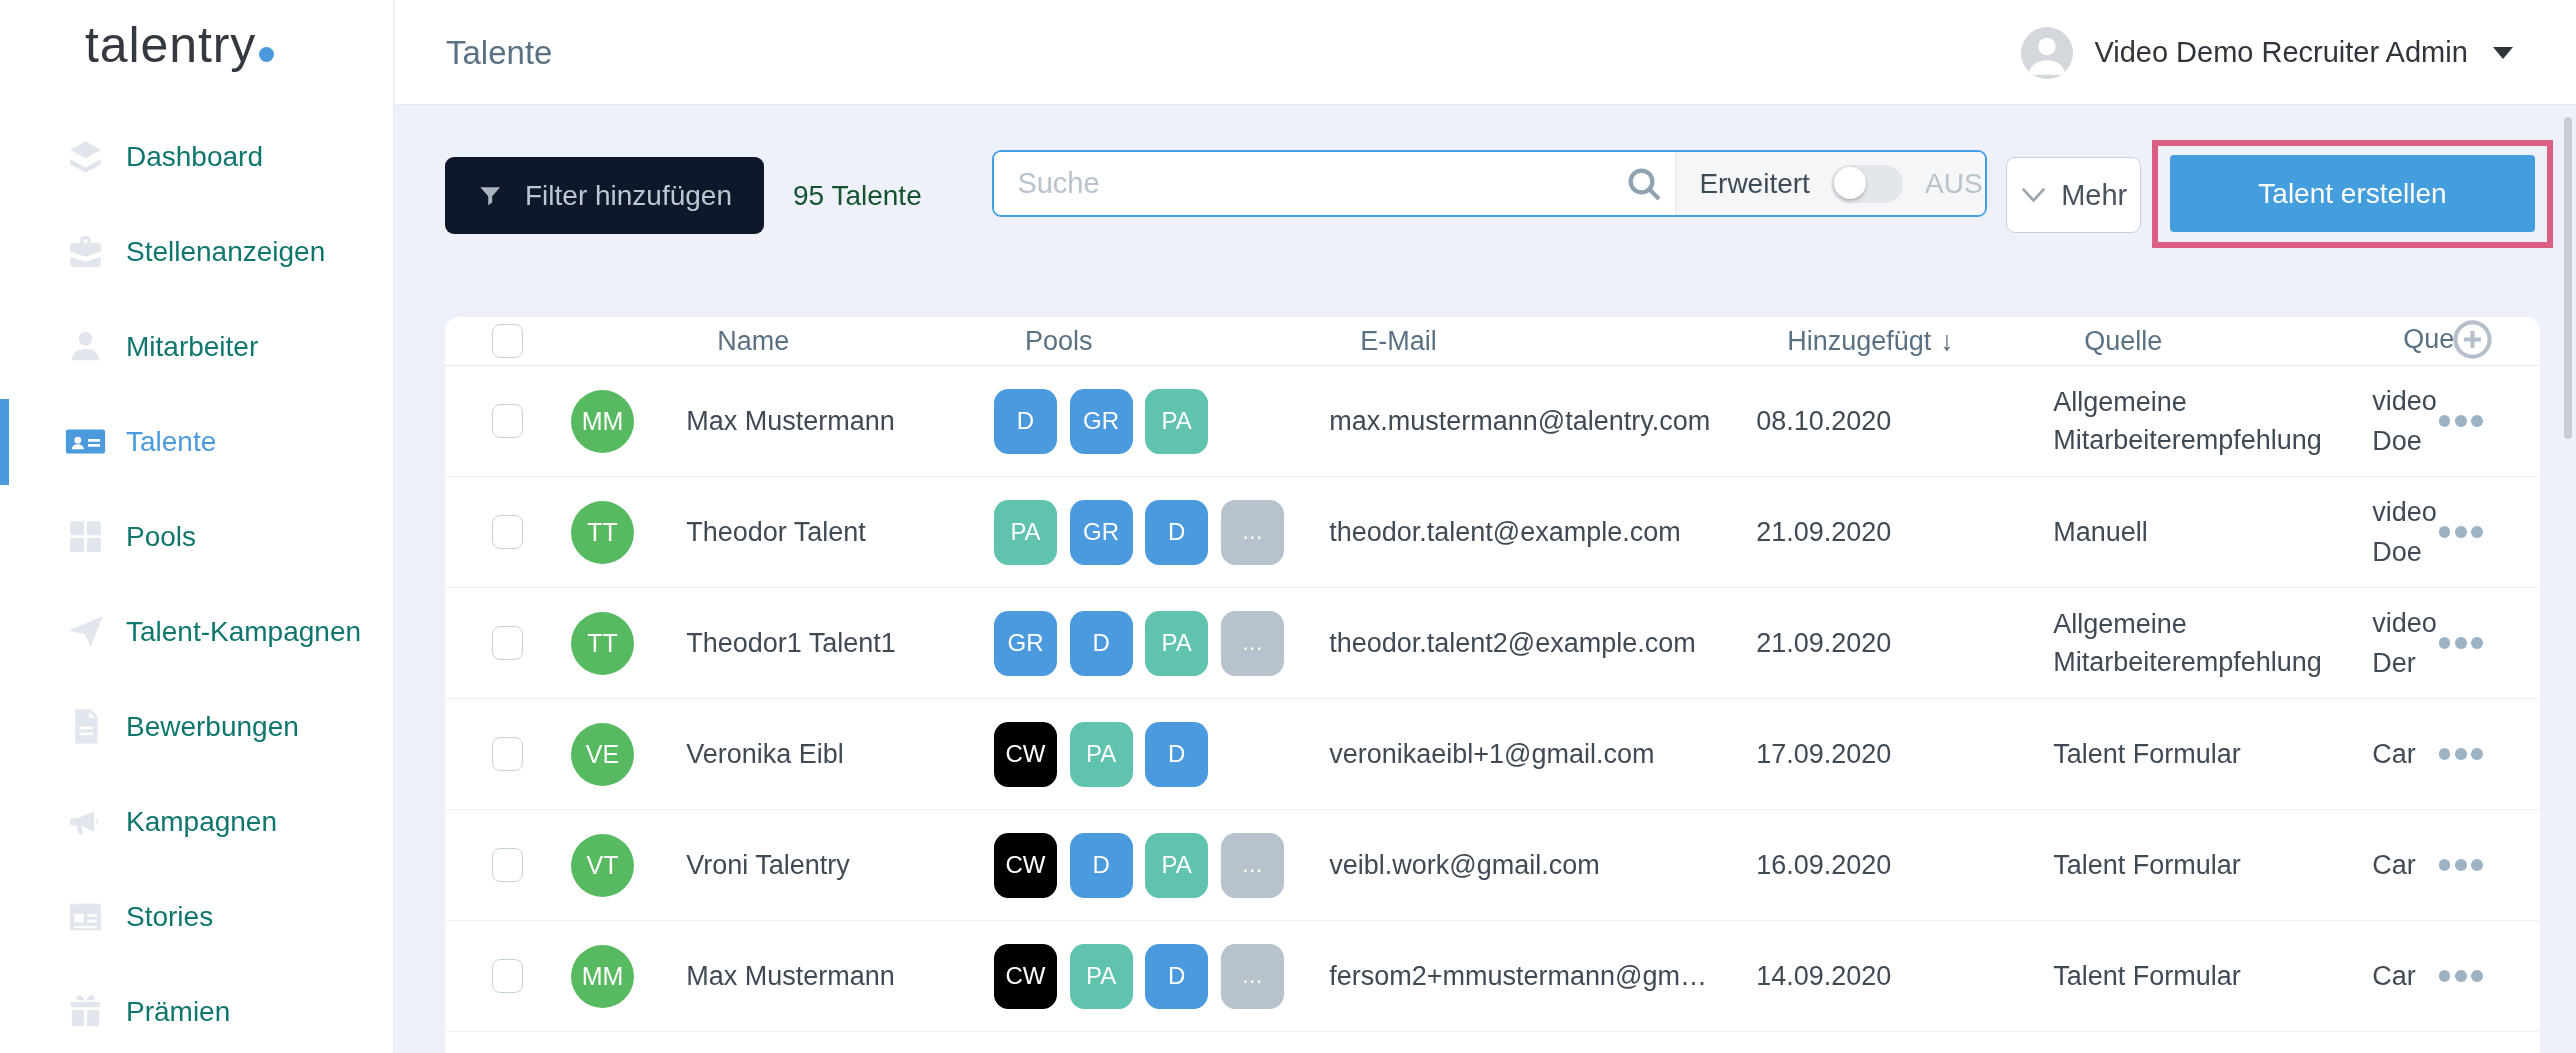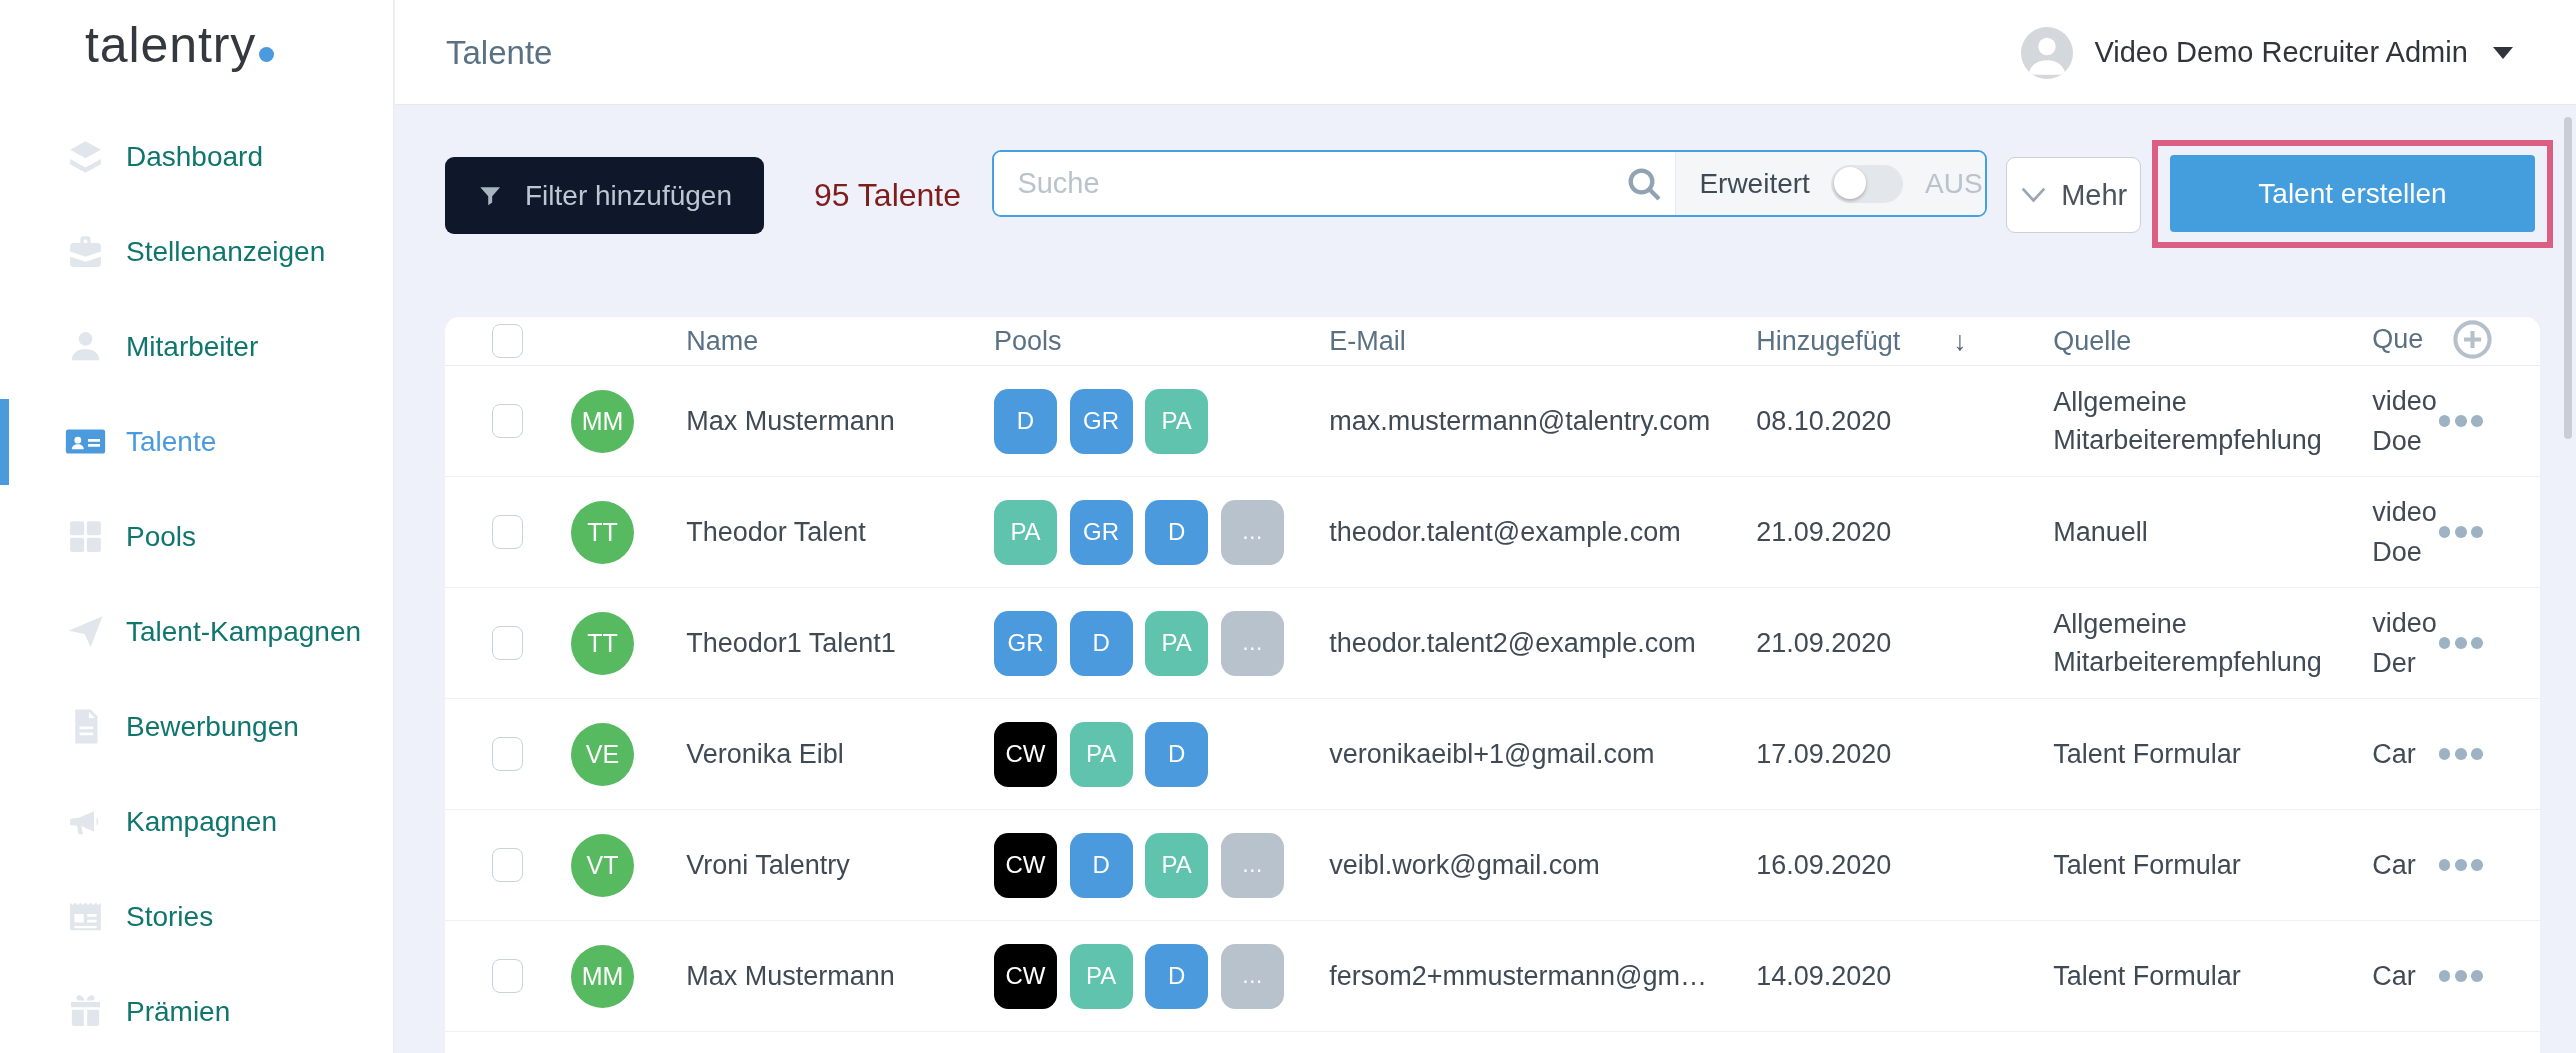--- a/index.html
+++ b/index.html
@@ -29,21 +29,21 @@
   .user-name { font-size:29px; color:#30353b; }
   .caret { width:0; height:0; border-left:10.8px solid transparent; border-right:10.8px solid transparent; border-top:12.6px solid #30353b; margin-left:3.6px; }
 
   
   .main { position:absolute; left:394px; top:105px; width:2182px; height:948px; }
 
   .filter-btn { position:absolute; left:51px; top:52px; width:319px; height:77px; background:#0f172a; border:none; border-radius:9px; display:flex; align-items:center; gap:21.6px; padding:0 32px; cursor:pointer; }
   .filter-btn svg { width:32px; height:32px; fill:#a8b4be; }
   .filter-btn .flabel { font-size:28px; color:#bdc7d1; white-space:nowrap; }
 
-  .count { position:absolute; left:399px; top:52px; width:189px; height:77px; line-height:77px; text-align:center; font-size:32px; color:#7f1d1d; white-space:nowrap; }
+  .count { position:absolute; left:399px; top:52px; width:189px; height:77px; line-height:77px; text-align:left; font-size:28px; color:#14532d; white-space:nowrap; }
 
   .search-box { position:absolute; left:598px; top:45px; width:995px; height:67px; border:2.7px solid #44a0e2; border-radius:9px; background:#ffffff; display:flex; overflow:hidden; }
   .search-input-wrap { flex:1; display:flex; align-items:center; background:#ffffff; }
   .search-input { flex:1; height:100%; border:none; outline:none; font-size:29px; color:#3f4a55; padding-left:23.4px; background:transparent; font-family:inherit; }
   .search-input::placeholder { color:#b9c3cd; }
   .search-mag { width:63px; display:flex; align-items:center; justify-content:center; cursor:pointer; }
   .search-mag svg { width:40px; height:40px; stroke:#8fa3b2; fill:none; stroke-width:2.6; }
   .adv-seg { width:310px; background:#f4f6f8; display:flex; align-items:center; gap:21.6px; padding:0 23.4px; border-left:1.8px solid #e7eaee; }
   .adv-label { font-size:28px; color:#3e4b57; white-space:nowrap; }
   .toggle { width:72px; height:38px; border-radius:19px; background:#e3e6ea; position:relative; cursor:pointer; flex:none; }
@@ -83,24 +83,24 @@
   .clip { font-size:27px; color:#3f4a55; line-height:40px; white-space:nowrap; overflow:hidden; width:68px; align-self:center; }
   .dots { position:absolute; right:50px; top:50%; transform:translateY(-50%); display:flex; gap:4.5px; cursor:pointer; padding:7.2px; }
   .dots i { width:11.7px; height:11.7px; border-radius:50%; background:#9db3c4; }
   .sort-arrow { font-size:27px; color:#51606e; margin-left:9px; font-weight:bold; }
   .add-col { position:absolute; right:47px; top:50%; transform:translateY(-50%); cursor:pointer; }
   .add-col svg { width:41px; height:41px; stroke:#b6c0ca; fill:none; stroke-width:2.4; }
 
   
   .h1 { width:108px; padding-left:47px; }
   .h2 { width:126px; }
-  .h3 { width:306px; padding-left:7.2px; }
+  .h3 { width:306px; padding-left:7.2px;margin-left:31px; }
   .h4 { width:337px; padding-left:9px; }
   .h5 { width:427px; padding-left:7.2px; }
-  .h6 { width:297px; padding-left:7.2px; display:flex; align-items:center;gap:44px; }
+  .h6 { width:297px; padding-left:7.2px; display:flex; align-items:center; }
   .h7 { width:319px; padding-left:7.2px; }
   .h8 { flex:1; padding-left:7.2px; overflow:hidden; }
   .h8 .th { display:inline-block; max-width:56px; overflow:hidden; }
 
   .scroll-thumb { position:absolute; right:3.6px; top:117px; width:8px; height:322px; border-radius:4.5px; background:#c9ced6; cursor:pointer; z-index:6; }
 </style>
 </head>
 <body>
 
 <aside class="sidebar">

